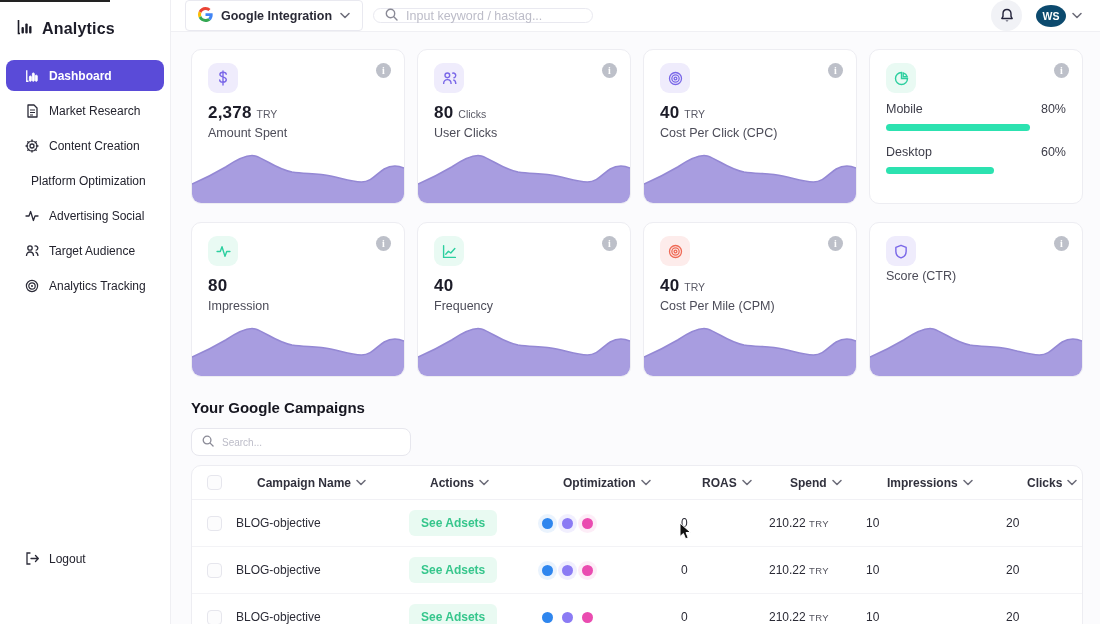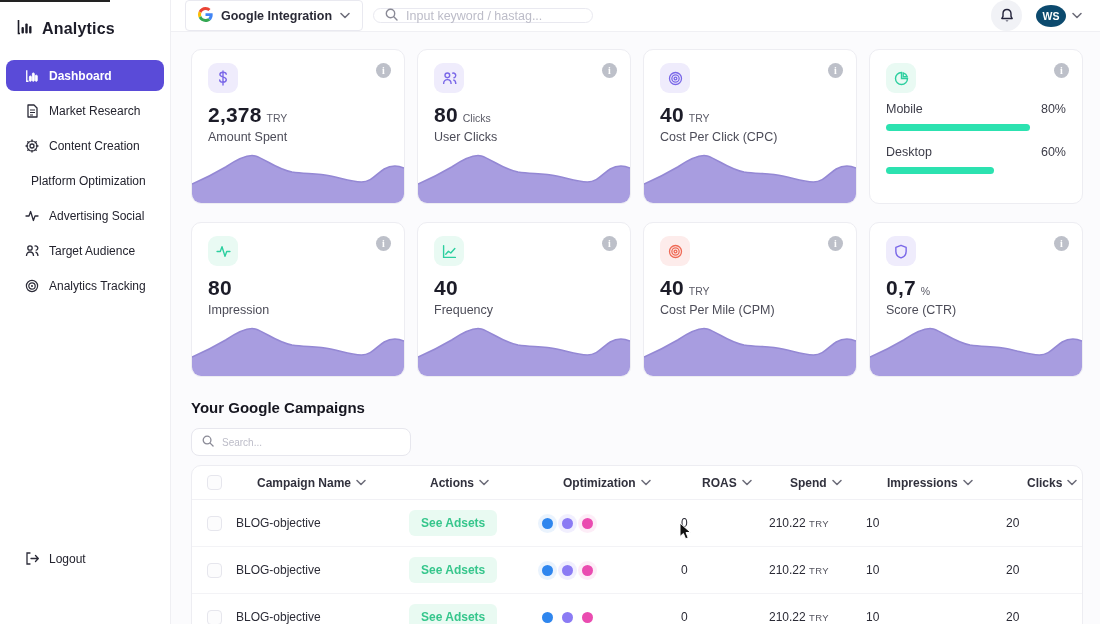--- a/index.html
+++ b/index.html
@@ -37,21 +37,21 @@
   .content { flex:1; padding:17px 17px 0 20px; position:relative; }
 
   
   .cards-grid { display:grid; grid-template-columns:repeat(4,1fr); gap:18px 12px; }
   .card { background:#fff; border:1px solid #ededf2; border-radius:10px; height:155px; position:relative; overflow:hidden; }
   .card-top { display:flex; justify-content:space-between; align-items:flex-start; padding:13px 13px 0 16px; }
   .icon-badge { width:30px; height:30px; border-radius:9px; display:flex; align-items:center; justify-content:center; }
   .badge-purple { background:#efecfc; } .badge-green { background:#e9faf3; } .badge-red { background:#fdeceb; }
   .info-dot { width:15px; height:15px; border-radius:50%; background:#bdc0c9; color:#fff; font-size:10px; font-weight:700; display:flex; align-items:center; justify-content:center; font-family:"Liberation Serif",serif; }
   .card-value-row { padding:10px 16px 0 16px; display:flex; align-items:baseline; gap:5px; }
-  .card-value { font-size:21px; font-weight:700; letter-spacing:.2px; }
+  .card-value { font-size:17px; font-weight:700; letter-spacing:.2px; }
   .card-unit { font-size:10.5px; color:#5a5a66; }
   .card-label { padding:3px 16px 0 16px; font-size:12.5px; color:#4c4c58; }
   .mini-chart { position:absolute; bottom:0; left:0; width:100%; height:57px; display:block; }
 
   
   .prog-rows { padding:9px 16px 0 16px; }
   .prog-row { margin-bottom:14px; }
   .prog-head { display:flex; justify-content:space-between; font-size:12.5px; color:#3c3c48; margin-bottom:8px; }
   .prog-track { height:7px; border-radius:5px; }
   .prog-fill { height:7px; border-radius:5px; background:#2ce2b0; }
@@ -392,24 +392,20 @@
 
         <div class="card">
           <div class="card-top">
             <div class="icon-badge badge-purple">
               <svg width="14" height="15" viewBox="0 0 12 14">
                   <path d="M6,1.2 L10.8,3.2 V7 C10.8,10.4 8.8,12.2 6,13 C3.2,12.2 1.2,10.4 1.2,7 V3.2 Z" fill="none" stroke="#7a68e8" stroke-width="1.3" stroke-linejoin="round"></path>
                 </svg>
             </div>
             <div class="info-dot">i</div>
           </div>
-          <div class="card-value-row">
-            <span class="card-value">0,7</span>
-            <span class="card-unit">%</span>
-          </div>
           <div class="card-label">Score (CTR)</div>
           <svg class="mini-chart" viewBox="0 0 214 57" preserveAspectRatio="none">
               <use href="#spark"></use>
             </svg>
         </div>
 
       </div>
 
       <h2 class="campaigns-title">Your Google Campaigns</h2>
 

